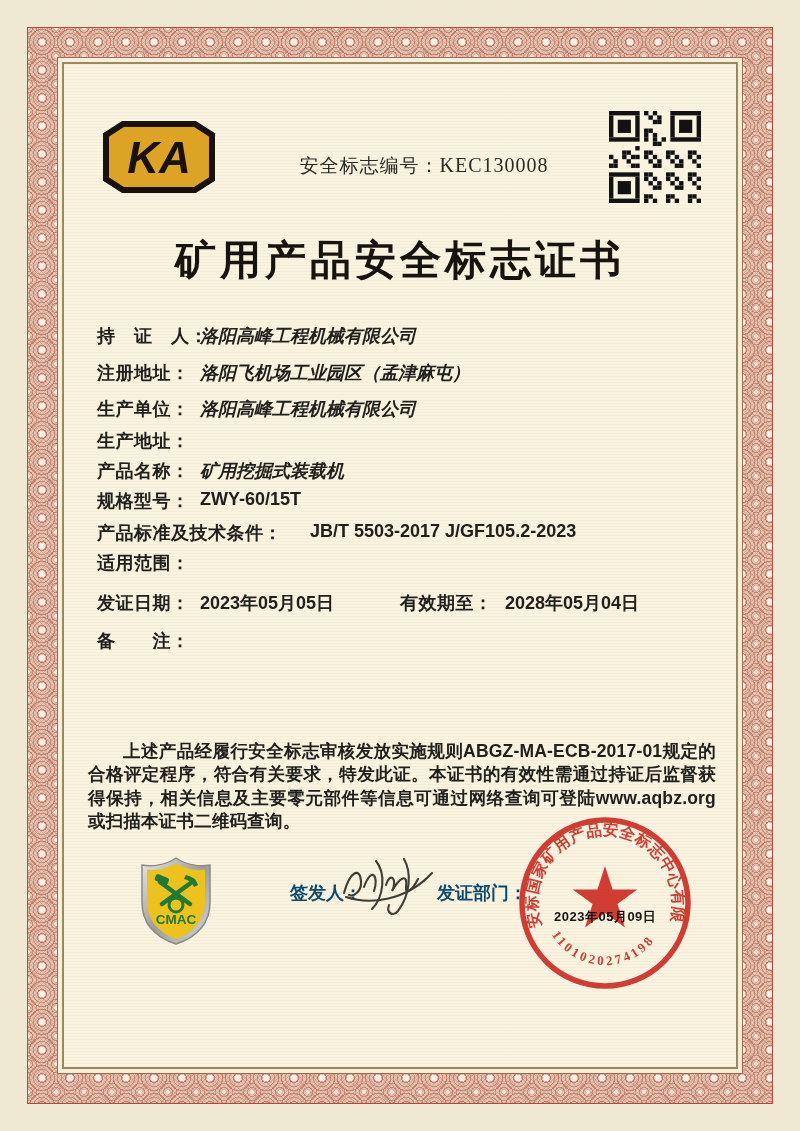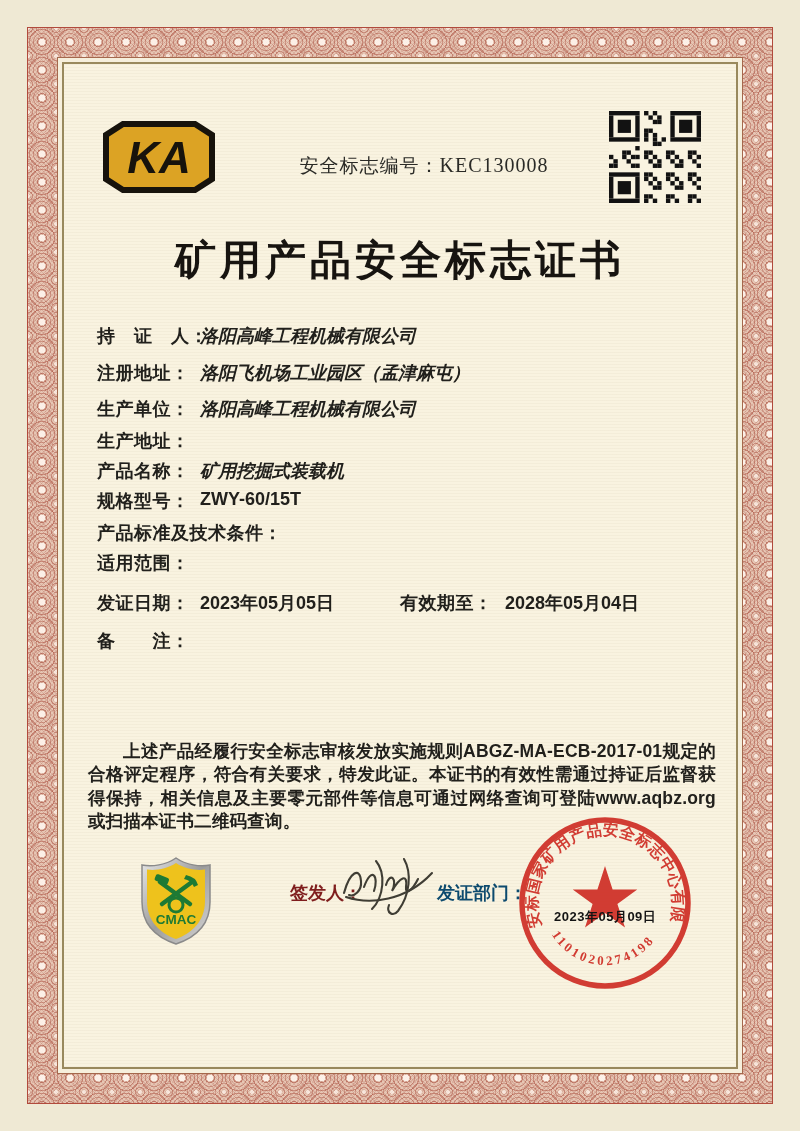--- a/index.html
+++ b/index.html
@@ -55,21 +55,21 @@
   .kai{font-family:"Liberation Serif",serif;font-weight:bold;font-style:italic;}
   .bsans{font-family:"Liberation Sans",sans-serif;font-weight:bold;}
   
   .statement{
     position:absolute;left:88px;top:740px;width:628px;
     font-size:17.5px;font-weight:bold;line-height:23.3px;color:#21201c;
     text-align:justify;text-indent:2em;letter-spacing:.2px;
   }
   
   .cmac{position:absolute;left:138px;top:856px;width:76px;height:90px;}
-  .signer-label{position:absolute;left:290px;top:881px;font-size:18px;font-weight:bold;color:#7f1d1d;}
+  .signer-label{position:absolute;left:290px;top:881px;font-size:18px;font-weight:bold;color:#0c4a6e;}
   .signature{position:absolute;left:336px;top:853px;width:104px;height:64px;}
   .dept-label{position:absolute;left:437px;top:881px;font-size:18px;font-weight:bold;color:#0c4a6e;}
   .stamp{position:absolute;left:517px;top:815px;width:176px;height:176px;opacity:.93;}
   .stamp-date{
     position:absolute;left:554px;top:908px;font-size:13px;font-weight:bold;
     color:#141414;z-index:5;letter-spacing:.5px;
   }
 </style>
 </head>
 <body>
@@ -214,20 +214,21 @@
 <div class="row" style="top:459px">
   <span class="flabel">产品名称：</span>
   <span class="fvalue kai">矿用挖掘式装载机</span>
 </div>
 <div class="row" style="top:489px">
   <span class="flabel">规格型号：</span>
   <span class="fvalue bsans">ZWY-60/15T</span>
 </div>
 <div class="row" style="top:521px">
   <span class="flabel">产品标准及技术条件：</span>
+  <span class="fvalue bsans" style="left:213px">JB/T 5503-2017 J/GF105.2-2023</span>
 </div>
 <div class="row" style="top:551px">
   <span class="flabel">适用范围：</span>
 </div>
 
 <div class="row" style="top:591px">
   <span class="flabel">发证日期：</span>
   <span class="fvalue bsans">2023年05月05日</span>
   <span class="flabel" style="position:absolute;left:303px">有效期至：</span>
   <span class="fvalue bsans" style="left:408px">2028年05月04日</span>

